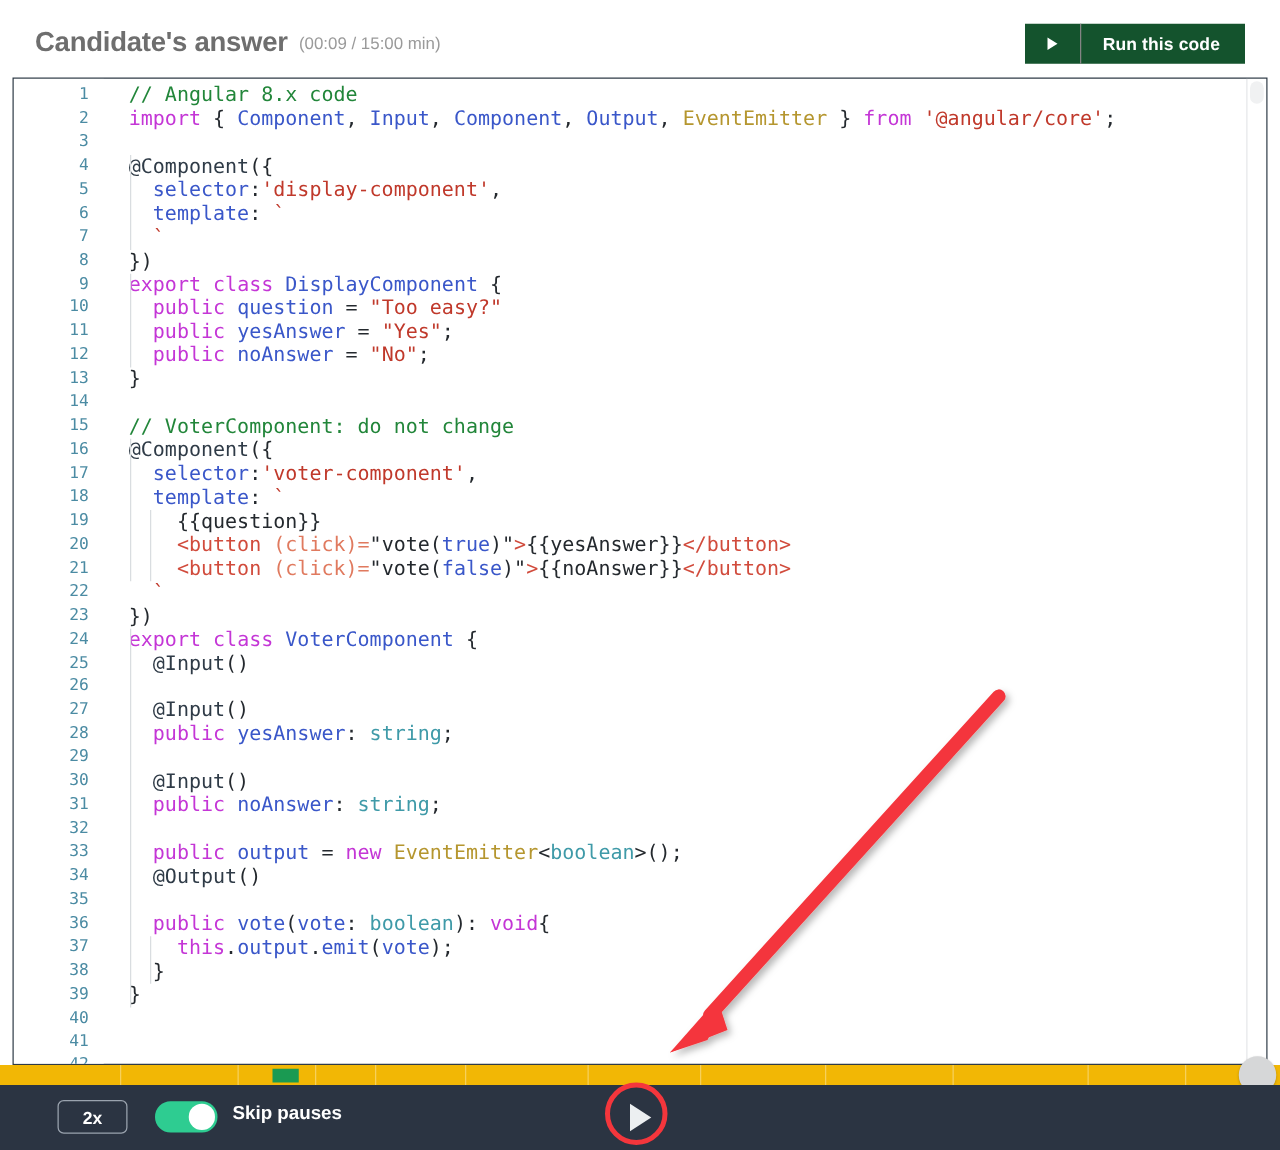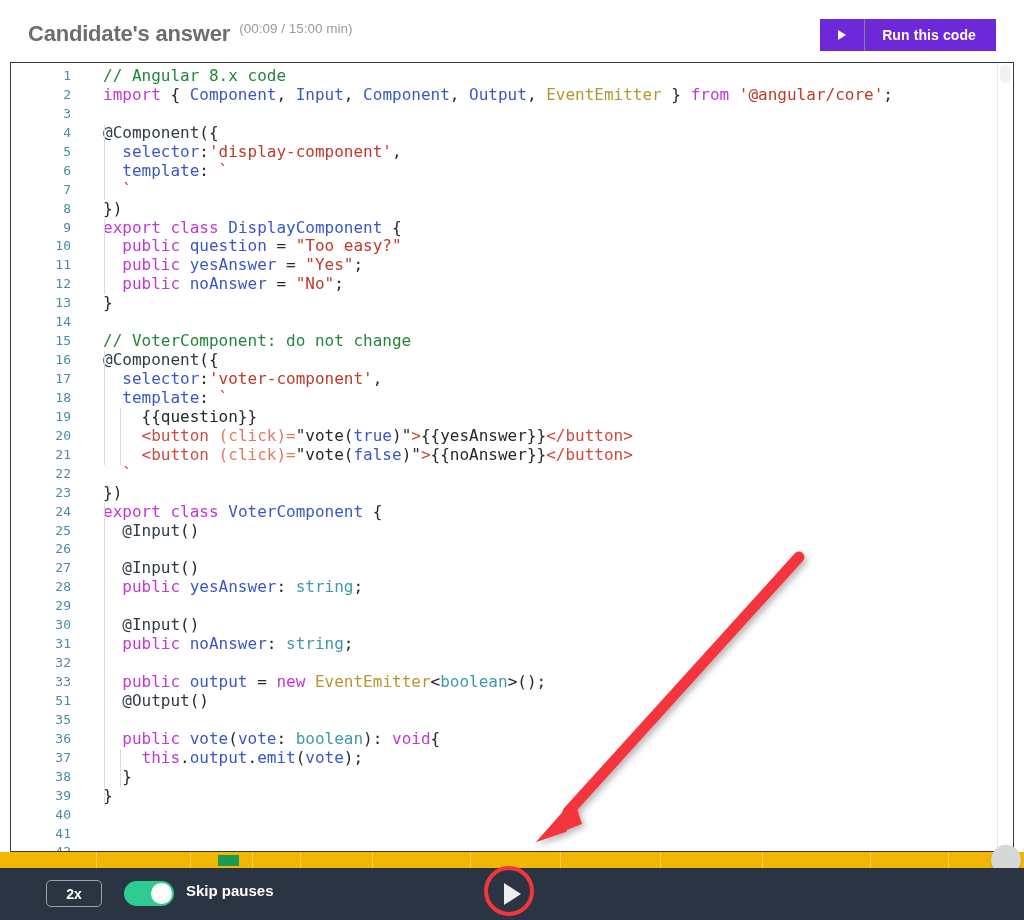--- a/index.html
+++ b/index.html
@@ -21,41 +21,41 @@
     left: 0; top: 0;
     width: 1024px;
     height: 62px;
     background: #ffffff;
   }
   #header-title-wrap {
     position: absolute;
     left: 28px;
     top: 21px;
     display: flex;
-    align-items: flex-start;
+    align-items: center;
     gap: 9px;
     white-space: nowrap;
   }
   #header-title {
     font-size: 22px;
     font-weight: bold;
     color: #6e6e6e;
     letter-spacing: -0.2px;
   }
   #header-timer {
     font-size: 13.5px;
     color: #9a9a9a;
     font-weight: normal;
   }
   #run-button {
     position: absolute;
     right: 28px;
     top: 19px;
     height: 32px;
-    background: #6d28d9;
+    background: #14532d;
     display: flex;
     align-items: stretch;
     cursor: pointer;
     user-select: none;
   }
   #run-button-icon-box {
     width: 44px;
     display: flex;
     align-items: center;
     justify-content: center;
@@ -357,21 +357,21 @@
         <div class="gutter-num">24</div>
         <div class="gutter-num">25</div>
         <div class="gutter-num">26</div>
         <div class="gutter-num">27</div>
         <div class="gutter-num">28</div>
         <div class="gutter-num">29</div>
         <div class="gutter-num">30</div>
         <div class="gutter-num">31</div>
         <div class="gutter-num">32</div>
         <div class="gutter-num">33</div>
-        <div class="gutter-num">51</div>
+        <div class="gutter-num">34</div>
         <div class="gutter-num">35</div>
         <div class="gutter-num">36</div>
         <div class="gutter-num">37</div>
         <div class="gutter-num">38</div>
         <div class="gutter-num">39</div>
         <div class="gutter-num">40</div>
         <div class="gutter-num">41</div>
         <div class="gutter-num">42</div>
       </div>
 

